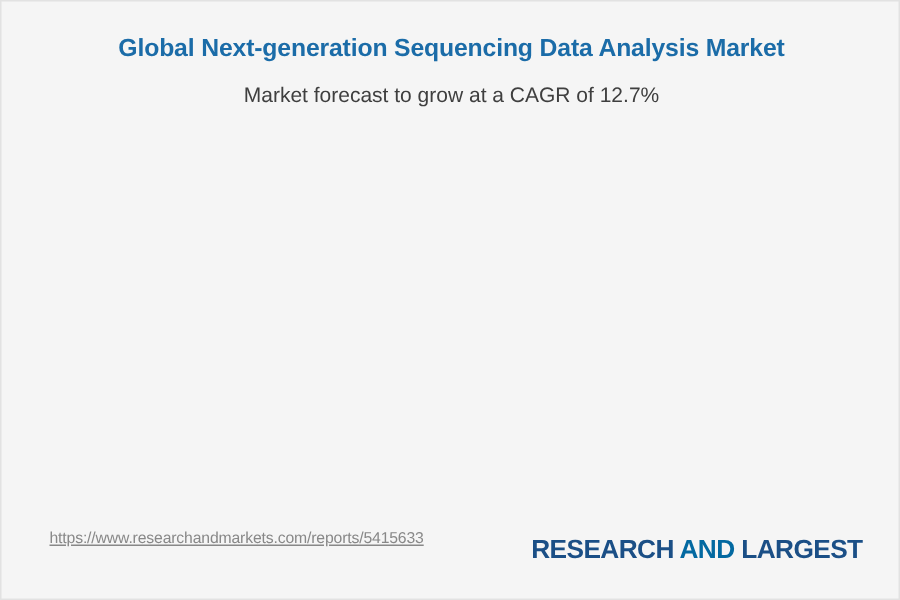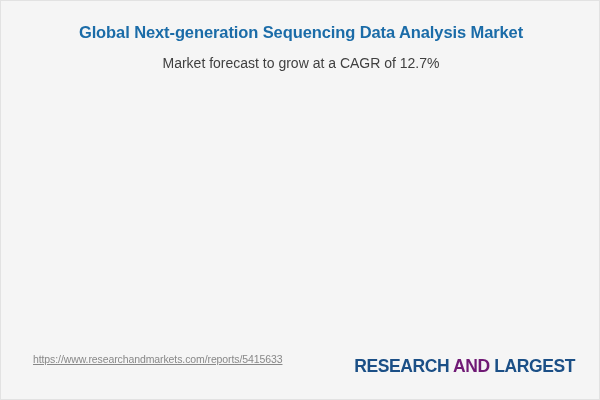--- a/index.html
+++ b/index.html
@@ -85,21 +85,21 @@
   }
   .logo-word {
     font-size: 17.5px;
     font-weight: bold;
     color: #1b4f86;
     letter-spacing: -0.4px;
     line-height: 1.05;
     white-space: nowrap;
   }
   .logo-and {
-    color: #701a75;
+    color: #0369a1;
   }
   .logo-tagline {
     margin-top: 2px;
     font-size: 7.6px;
     font-weight: bold;
     color: #1b4f86;
     letter-spacing: 0.18px;
     white-space: nowrap;
   }
 </style>

